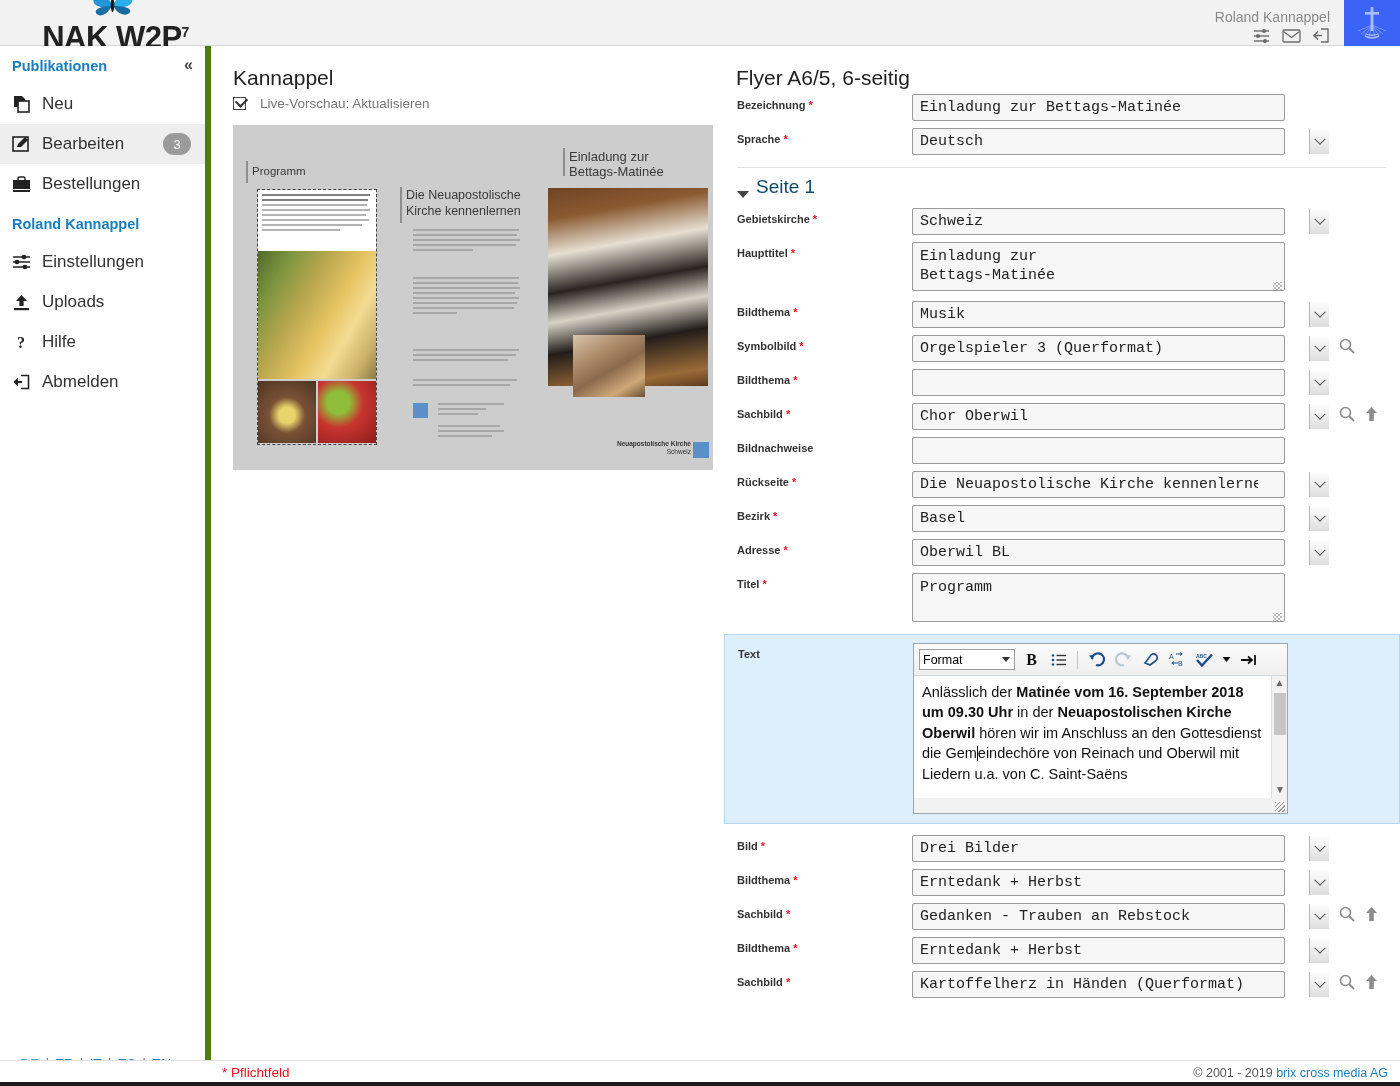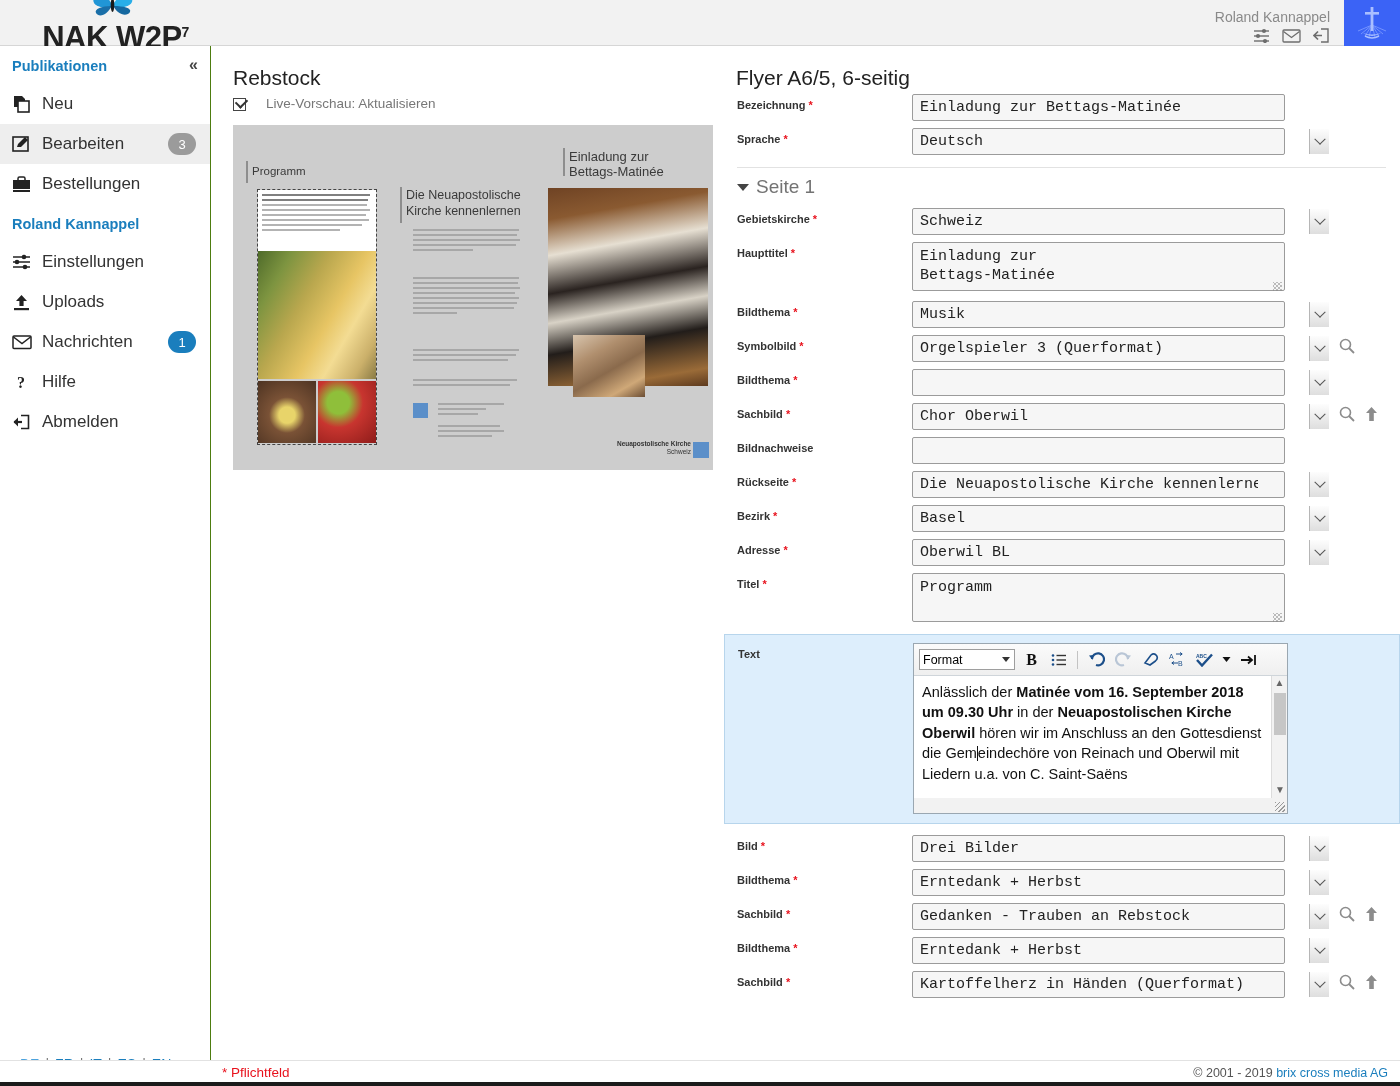--- a/index.html
+++ b/index.html
@@ -38,21 +38,21 @@
   #user-icons { display:flex; justify-content:flex-end; gap:12px; margin-top:3px; }
   #user-icons .ticon { cursor:pointer; color:#6d6d6d; line-height:0; }
   #nak-logo {
     width:56px; height:46px; background:#3b63f6;
     display:flex; align-items:center; justify-content:center; flex:none;
   }
 
   
   #sidebar {
     position:absolute; left:0; top:46px; width:211px; height:1040px;
-    background:#ffffff; border-right:1px solid #4d7c0f;
+    background:#ffffff; border-right:6px solid #4d7c0f;
   }
   .sb-section {
     color:#1a7ebd; font-weight:bold; font-size:14.5px;
     padding:12px 0 10px 12px; position:relative;
   }
   #collapse-btn {
     position:absolute; right:12px; top:10px; color:#444; font-size:16px; cursor:pointer;
     font-weight:bold;
   }
   .sb-item {
@@ -76,21 +76,21 @@
     padding-left:20px; font-size:14px; color:#1a7ebd;
   }
   #lang-bar span.sep { color:#777; margin:0 6px; }
   #lang-bar a { color:#1a7ebd; text-decoration:none; cursor:pointer; }
   #lang-bar a.active { color:#4da3dd; }
 
   
   #preview-pane { position:absolute; left:212px; top:46px; width:512px; height:1040px; background:#fff; }
   #preview-title { font-size:21px; color:#222; padding:20px 0 0 21px; }
   #live-preview-row {
-    display:flex; align-items:flex-end; gap:20px; padding:6px 0 0 21px;
+    display:flex; align-items:center; gap:14px; padding:6px 0 0 21px;
     font-size:13.5px; color:#777; cursor:pointer;
   }
   .chk {
     width:13px; height:13px; border:1.5px solid #444; position:relative; flex:none; background:#fff;
   }
   .chk:after{
     content:""; position:absolute; left:2px; top:-1px; width:9px; height:6px;
     border-left:2px solid #333; border-bottom:2px solid #333; transform:rotate(-45deg);
   }
   #preview-thumb {
@@ -143,22 +143,22 @@
   .grip { position:absolute; right:3px; bottom:3px; width:9px; height:9px; opacity:.55;
     background-image:
       radial-gradient(#8a8a8a 1px, transparent 1.2px),
       radial-gradient(#8a8a8a 1px, transparent 1.2px);
     background-size:4px 4px; background-position:0 0, 2px 2px;
   }
   .ico-btn { color:#8c8c8c; cursor:pointer; padding-top:3px; line-height:0; }
 
   .divider { height:1px; background:#e2e2e2; margin:9px 14px 6px 13px; }
   #page-section {
-    display:flex; align-items:center; gap:7px; padding:2px 0 6px 13px;
-    color:#737373; font-size:19px; cursor:pointer;
+    display:flex; align-items:flex-end; gap:7px; padding:2px 0 6px 13px;
+    color:#0c4a6e; font-size:19px; cursor:pointer;
   }
   .tri-down { width:0;height:0;border-left:6px solid transparent;border-right:6px solid transparent;
     border-top:7px solid #444; }
 
   
   .row.editor-row { background:#ddeefc; border:1px solid #b7d5ec; margin:6px 0 7px 0; padding:8px 0 9px 0; }
   .row.editor-row .lbl { font-weight:bold; }
   #editor-box { width:375px; border:1px solid #9aa7b1; background:#fff; }
   #editor-toolbar {
     height:32px; background:linear-gradient(#fbfbfb,#efefef);
@@ -336,30 +336,20 @@
   <div class="sb-item">
     <span class="sb-ico">
       <svg width="19" height="17" viewBox="0 0 19 17">
         <path d="M9.5 1 L15 7 H11.6 V12 H7.4 V7 H4 Z" fill="#222"></path>
         <rect x="2" y="14" width="15" height="2.2" fill="#222"></rect>
       </svg>
     </span>
     <span class="sb-label">Uploads</span>
   </div>
 
-  <div class="sb-item">
-    <span class="sb-ico">
-      <svg width="20" height="16" viewBox="0 0 20 16">
-          <rect x="1" y="2" width="18" height="12.5" rx="1" stroke="#222" stroke-width="1.5" fill="none"></rect>
-        <path d="M1.5 3 L10 9.5 L18.5 3" stroke="#222" stroke-width="1.5" fill="none"></path>
-        </svg>
-    </span>
-    <span class="sb-label">Nachrichten</span>
-    <span class="badge blue">1</span>
-  </div>
 
   <div class="sb-item">
     <span class="sb-ico">
       <svg width="19" height="17" viewBox="0 0 19 17">
           <text x="5" y="14" font-family="Liberation Serif, serif" font-size="16" font-weight="bold" fill="#222">?</text>
         </svg>
     </span>
     <span class="sb-label">Hilfe</span>
   </div>
 
@@ -373,21 +363,21 @@
     </span>
     <span class="sb-label">Abmelden</span>
   </div>
 
   <div id="lang-bar">
     <a class="active">DE</a><span class="sep">|</span><a>FR</a><span class="sep">|</span><a>IT</a><span class="sep">|</span><a>ES</a><span class="sep">|</span><a>EN</a>
   </div>
 </div>
 
 <div id="preview-pane">
-  <div id="preview-title">Rebstock</div>
+  <div id="preview-title">Kannappel</div>
   <div id="live-preview-row">
     <span class="chk"></span>
     <span>Live-Vorschau: Aktualisieren</span>
   </div>
 
   <div id="preview-thumb">
 
     <div class="fl-bar" style="left:13px; top:36px; height:22px;"></div>
     <div class="fl-head" style="left:19px; top:40px;">Programm</div>
 

